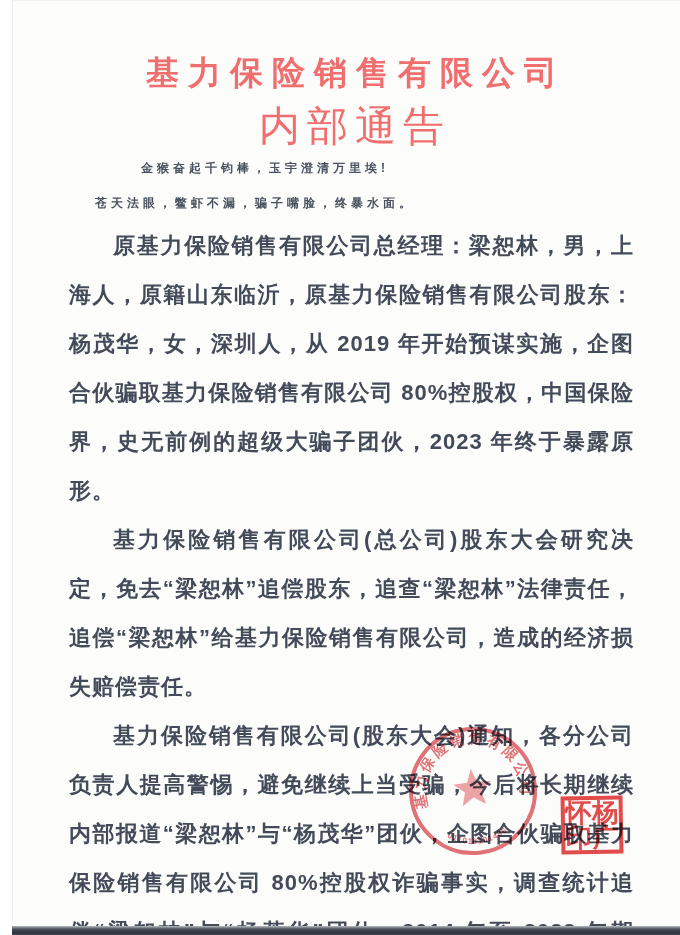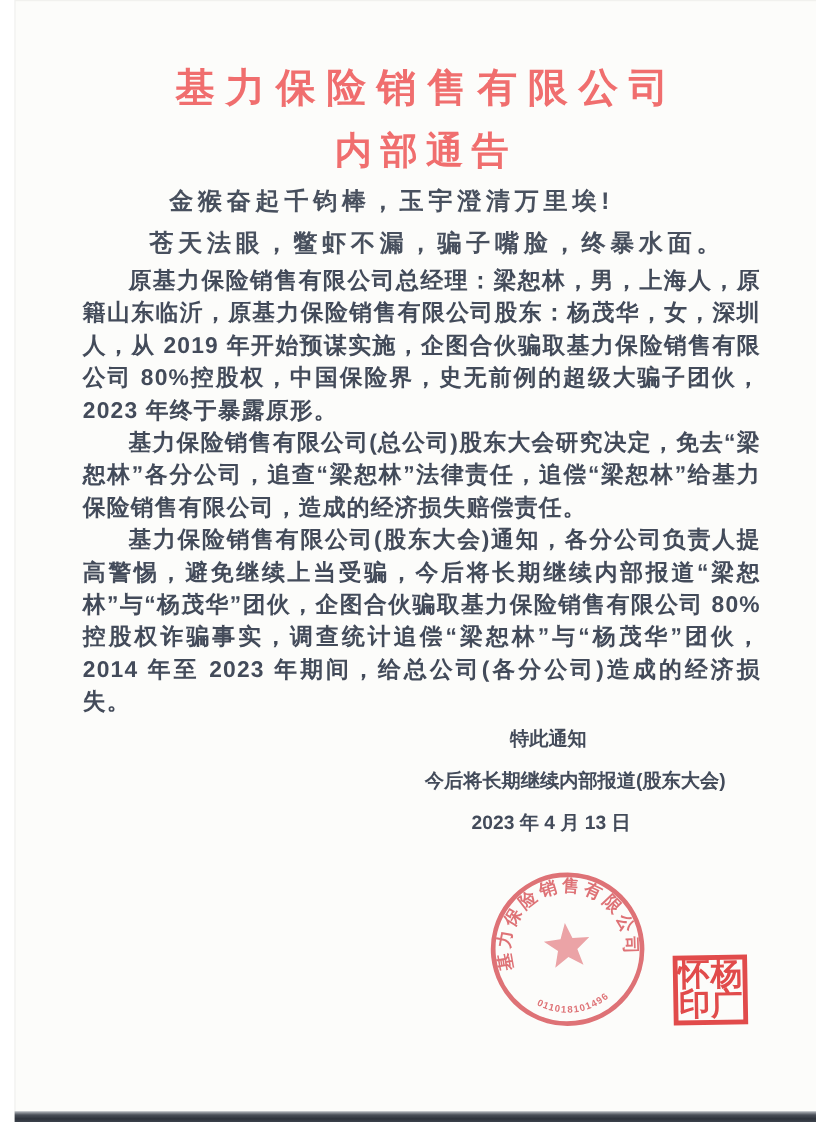--- a/index.html
+++ b/index.html
@@ -17,41 +17,41 @@
     margin:0; padding-top:54px;
     text-align:center;
     font-size:33px; font-weight:700;
     letter-spacing:9px; text-indent:9px;
     color:#f06e6e;
     line-height:38px;
   }
   .doc-subtitle {
     margin:16px 0 0 0;
     text-align:center;
-    font-size:31px; font-weight:700;
+    font-size:41px; font-weight:400;
     letter-spacing:7px; text-indent:7px;
     color:#f06e6e;
     line-height:36px;
   }
   .body-block { margin-top:7px; color:#434b5a; }
   .slogan {
     margin:0;
-    font-size:20px; font-weight:700;
+    font-size:12px; font-weight:700;
     letter-spacing:4px;
     line-height:35px;
     color:#48505e;
     white-space:nowrap;
   }
   .slogan.s1 { text-indent:72px; }
-  .slogan.s2 { text-indent:26px;text-align:center; }
+  .slogan.s2 { text-indent:26px; }
   .para {
     margin:0;
-    font-size:19px; font-weight:700;
+    font-size:22px; font-weight:700;
     letter-spacing:1px;
-    line-height:27px;
+    line-height:49px;
     text-align:justify;
     text-indent:2em;
     color:#434b5a;
   }
   .sig-line {
     margin:0;
     font-size:16px; font-weight:700;
     line-height:35px;
     color:#434b5a;
     white-space:nowrap;
@@ -100,21 +100,21 @@
   <div class="content">
 
     <h1 class="doc-title">基力保险销售有限公司</h1>
     <h2 class="doc-subtitle">内部通告</h2>
 
     <div class="body-block">
       <p class="slogan s1">金猴奋起千钧棒，玉宇澄清万里埃!</p>
       <p class="slogan s2">苍天法眼，鳖虾不漏，骗子嘴脸，终暴水面。</p>
 
       <p class="para">原基力保险销售有限公司总经理：梁恕林，男，上海人，原籍山东临沂，原基力保险销售有限公司股东：杨茂华，女，深圳人，从 2019 年开始预谋实施，企图合伙骗取基力保险销售有限公司 80%控股权，中国保险界，史无前例的超级大骗子团伙，2023 年终于暴露原形。</p>
-      <p class="para">基力保险销售有限公司(总公司)股东大会研究决定，免去“梁恕林”各分公司，追查“梁恕林”法律责任，追偿“梁恕林”给基力保险销售有限公司，造成的经济损失赔偿责任。</p>
+      <p class="para">基力保险销售有限公司(总公司)股东大会研究决定，免去“梁恕林”追偿股东，追查“梁恕林”法律责任，追偿“梁恕林”给基力保险销售有限公司，造成的经济损失赔偿责任。</p>
       <p class="para">基力保险销售有限公司(股东大会)通知，各分公司负责人提高警惕，避免继续上当受骗，今后将长期继续内部报道“梁恕林”与“杨茂华”团伙，企图合伙骗取基力保险销售有限公司 80%控股权诈骗事实，调查统计追偿“梁恕林”与“杨茂华”团伙，2014 年至 2023 年期间，给总公司(各分公司)造成的经济损失。</p>
 
       <p class="sig-line sig-closing">特此通知</p>
       <p class="sig-line sig-org">今后将长期继续内部报道(股东大会)</p>
       <p class="sig-line sig-date">2023 年 4 月 13 日</p>
     </div>
   </div>
 
   <svg class="seal-round" viewBox="0 0 138 138">
     <defs>

